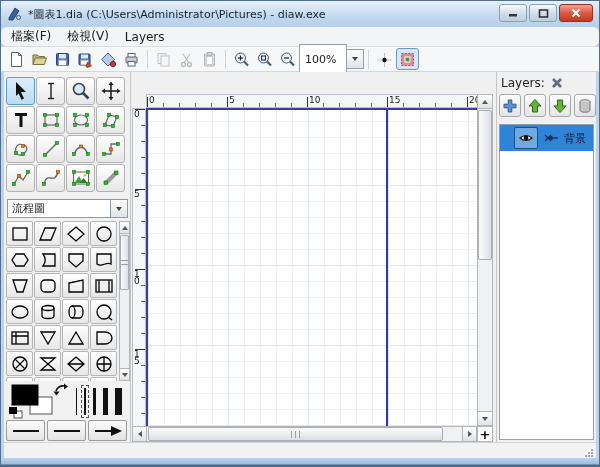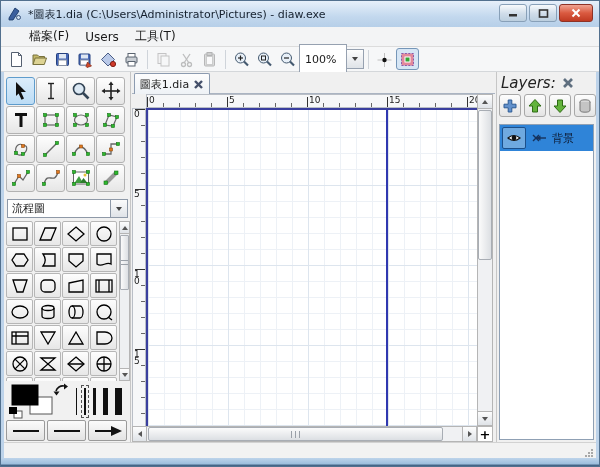--- a/index.html
+++ b/index.html
@@ -13,21 +13,21 @@
     display:flex;align-items:center;padding:0 6px;}
   .app-icon{width:16px;height:16px;margin-right:5px;}
   .title-text{font-size:11px;color:#15202e;white-space:nowrap;overflow:hidden;}
   .winbtns{position:absolute;right:6px;top:3px;display:flex;}
   .wbtn{width:28px;height:18px;border:1px solid #88a0b8;border-radius:3px;margin-left:2px;
     background:linear-gradient(#f7fafc,#cfdce9 55%,#bccfdf);display:flex;align-items:center;justify-content:center;}
   .wbtn.close{width:34px;background:linear-gradient(#f0a392,#da5a40 50%,#c03a22);border-color:#8e3226;}
 
   
   .menubar{left:0;right:0;top:26px;height:20px;background:#f3f4f5;border-bottom:1px solid #dcdcdc;
-    display:flex;align-items:center;padding-left:20px;}
+    display:flex;align-items:center;padding-left:2px;border-radius:6px;}
   .menu-item{padding:2px 8px;white-space:nowrap;font-size:12px;}
 
   
   .toolbar{left:0;right:0;top:46px;height:25px;background:#f6f7f8;border-bottom:1px solid #d4d7da;
     display:flex;align-items:center;padding-left:4px;}
   .tbtn{width:23px;height:22px;display:flex;align-items:center;justify-content:center;border-radius:3px;}
   .tbtn.disabled{opacity:.45;filter:grayscale(1);}
   .tbtn.pressed{border:1px solid #7596b8;background:#d6e6f5;}
   .sep{width:1px;height:19px;background:#cfd4da;margin:0 4px;}
   .zoombox{width:48px;height:31px;border:1px solid #96a1b0;background:#fff;display:flex;align-items:center;
@@ -116,26 +116,26 @@
     border:1px solid #a8adb4;border-radius:2px;}
   .hgrip{width:9px;height:7px;margin:3px auto 0;border-left:1px solid #9aa0a8;border-right:1px solid #9aa0a8;
     background:linear-gradient(90deg,transparent 3px,#9aa0a8 3px,#9aa0a8 4px,transparent 4px);}
   .tri-l{width:0;height:0;border-top:3px solid transparent;border-bottom:3px solid transparent;border-right:4px solid #555;}
   .tri-r{width:0;height:0;border-top:3px solid transparent;border-bottom:3px solid transparent;border-left:4px solid #555;}
   .panbtn{left:345px;top:354px;width:16px;height:16px;background:#fff;border:1px solid #b5b5b5;
     display:flex;align-items:center;justify-content:center;font-weight:bold;font-size:13px;color:#000;}
 
   
   .rightpanel{left:492px;top:0;right:0;height:370px;background:#f0f0f0;border-left:1px solid #c6c6c6;}
-  .lheader{left:4px;top:2px;height:18px;display:flex;align-items:center;font-size:15px;color:#222;font-style:italic;}
+  .lheader{left:4px;top:2px;height:18px;display:flex;align-items:center;font-size:12px;color:#222;}
   .lbtns{left:2px;top:22px;display:flex;}
   .lbtn{width:22px;height:23px;margin-right:3px;border:1px solid #a8a8a8;border-radius:3px;
     background:linear-gradient(#fdfdfd,#e4e4e4);display:flex;align-items:center;justify-content:center;}
   .llist{left:2px;top:52px;right:2px;bottom:2px;background:#fff;border:1px solid #8fa0b4;}
-  .lrow{left:0;top:0;right:0;height:26px;background:#2f84d8;display:flex;align-items:center;padding-left:2px;}
+  .lrow{left:0;top:0;right:0;height:26px;background:#2f84d8;display:flex;align-items:center;padding-left:14px;}
   .eyebtn{width:24px;height:22px;border:1px solid #1c4f8a;border-radius:2px;background:#6fa9e0;
     display:flex;align-items:center;justify-content:center;margin-right:4px;}
   .lname{font-size:11px;color:#0d1b33;margin-left:4px;}
 
   
   .statusbar{left:3px;right:3px;top:441px;height:18px;background:#f2f2f2;border-top:1px solid #d2d2d2;
     display:flex;align-items:center;padding:0 6px;font-size:11px;color:#444;}
   .sgrip{position:absolute;right:2px;bottom:2px;}
   .bottomband{left:0;right:0;bottom:0;height:8px;background:linear-gradient(#bdd3ea,#9fc0de 70%,#2c4d70);}
 </style>
@@ -168,22 +168,22 @@
               <line x1="1.5" y1="1.5" x2="8.5" y2="8.5"></line>
               <line x1="8.5" y1="1.5" x2="1.5" y2="8.5"></line>
             </g>
           </svg>
       </div>
     </div>
   </div>
 
   <div class="abs menubar">
     <span class="menu-item">檔案(F)</span>
-    <span class="menu-item">Users</span>
-    <span class="menu-item">工具(T)</span>
+    <span class="menu-item">檢視(V)</span>
+    <span class="menu-item">Layers</span>
   </div>
 
   <div class="abs toolbar">
     <div class="tbtn">
         <svg width="17" height="17">
           <path d="M3.5,1.5 h7 l3,3 v11 h-10 z" fill="#fff" stroke="#556070"></path>
           <path d="M10.5,1.5 v3 h3" fill="none" stroke="#556070"></path>
         </svg>
       </div>
     <div class="tbtn">
@@ -662,31 +662,20 @@
         <div class="lsbtn">
             <svg width="30" height="12">
               <line x1="2" y1="6" x2="20" y2="6" stroke="#111" stroke-width="2"></line>
               <polygon points="18,1 18,11 29,6" fill="#111"></polygon>
             </svg>
           </div>
       </div>
     </div>
 
     <div class="abs canvascol">
-      <div class="abs tabs">
-        <div class="abs tab">
-          <span>圖表1.dia</span>
-          <svg width="11" height="11" style="margin-left:4px">
-              <g stroke="#44506b" stroke-width="2.4">
-                <line x1="2" y1="2" x2="9" y2="9"></line>
-                <line x1="9" y1="2" x2="2" y2="9"></line>
-              </g>
-            </svg>
-        </div>
-      </div>
       <div class="abs corner"></div>
       <div class="abs hruler">
         <span class="hlab" style="left:2px">0</span>
         <span class="hlab" style="left:82px">5</span>
         <span class="hlab" style="left:162px">10</span>
         <span class="hlab" style="left:242px">15</span>
         <span class="hlab" style="left:322px">20</span>
       </div>
       <div class="abs vruler">
         <span class="vlab" style="top:2px">0</span>

